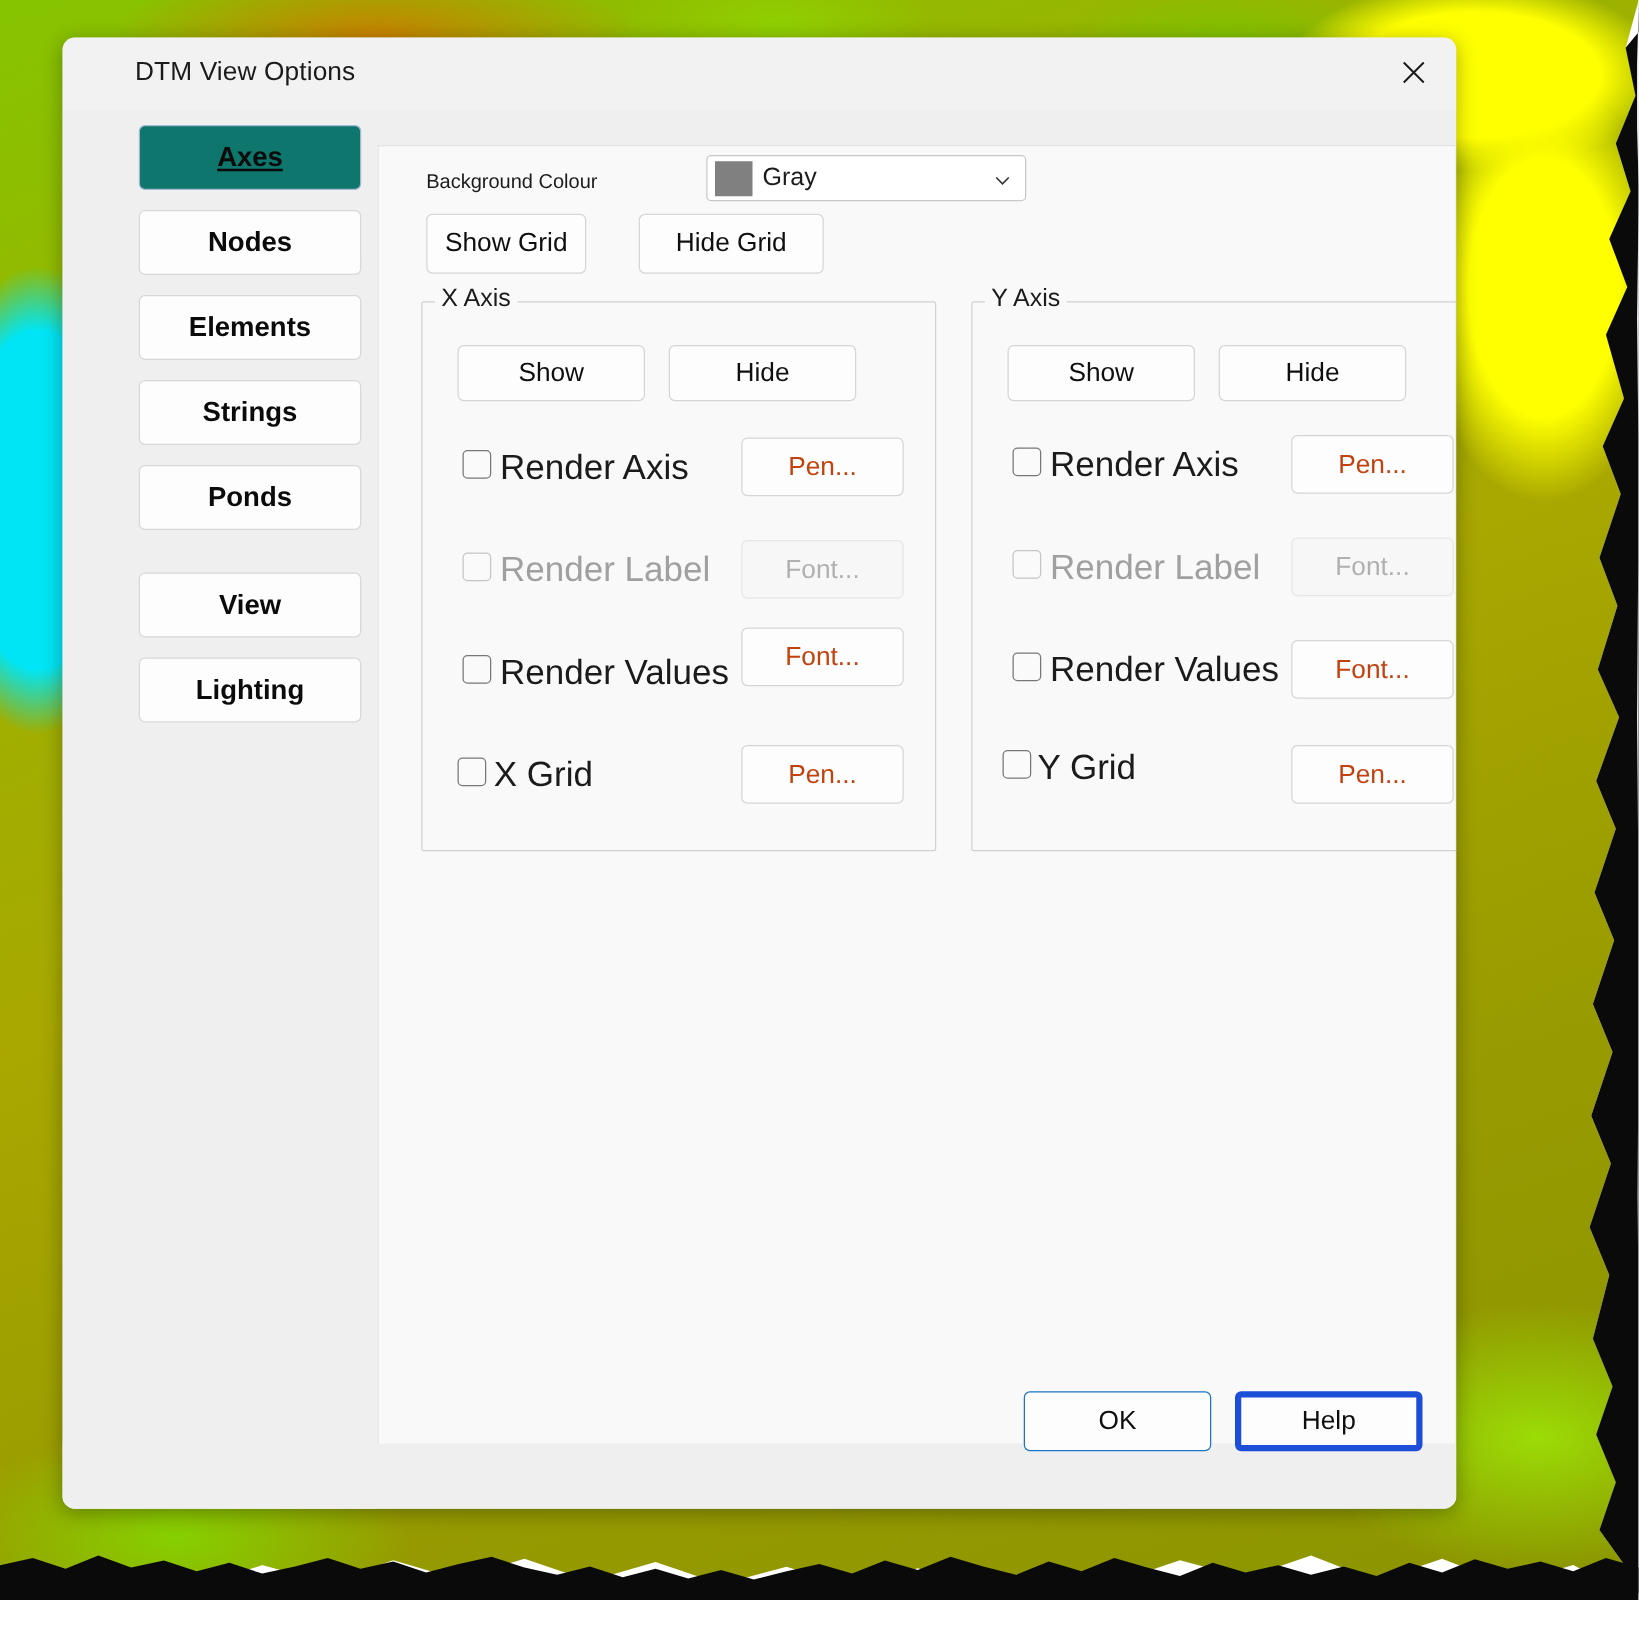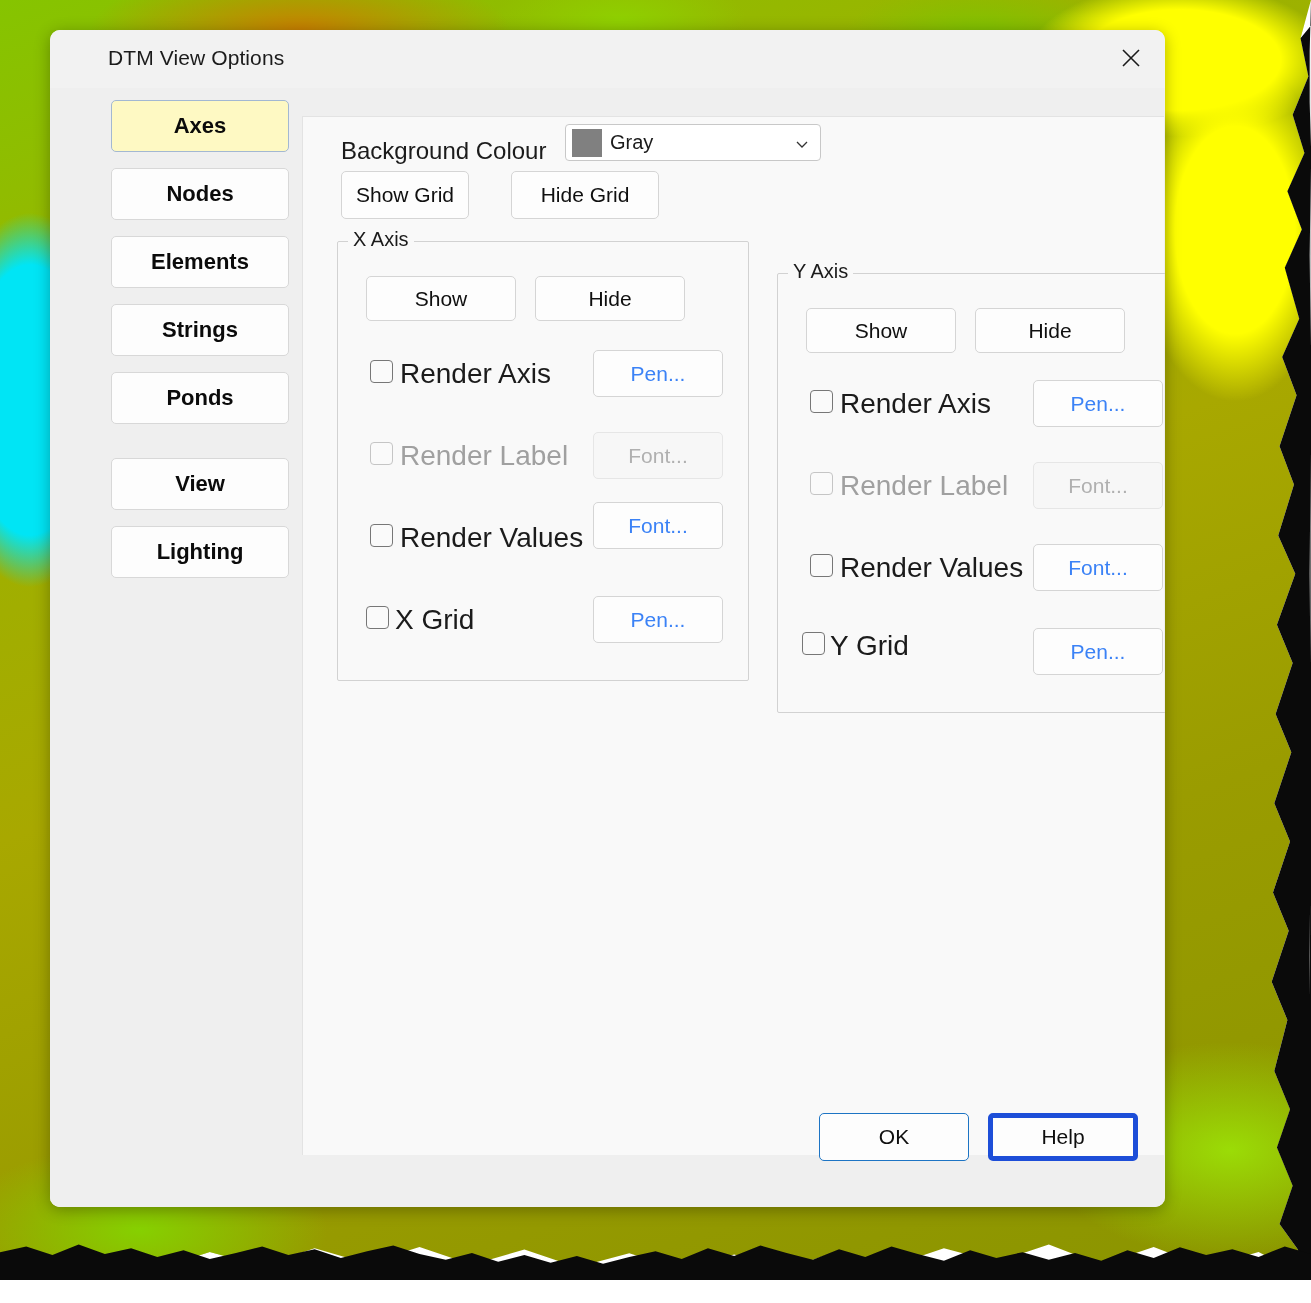--- a/index.html
+++ b/index.html
@@ -127,38 +127,39 @@
     border-radius: 5px;
     font-family: "Liberation Sans", sans-serif;
     font-size: 22px;
     font-weight: bold;
     color: #0b0b0b;
     display: flex; align-items: center; justify-content: center;
     cursor: default;
     padding: 0;
   }
   .side-btn.active {
-    background: #fef9c3;
+    background: #0f766e;
     border-color: #a3b8d2;
+    text-decoration: underline;
   }
 
   
   #content {
     position: absolute;
     left: 252px; top: 86px;
     width: 862px; height: 1039px;
     background: #f9f9f9;
     border-left: 1px solid #e3e3e3;
     border-top: 1px solid #e3e3e3;
   }
 
   #bgcolour-label {
     position: absolute;
     left: 38px; top: 20px;
-    font-size: 24px;
+    font-size: 16px;
     color: #1b1b1b;
   }
   #bgcolour-combo {
     position: absolute;
     left: 262px; top: 7px;
     width: 256px; height: 37px;
     background: #ffffff;
     border: 1px solid #c8c8c8;
     border-radius: 4px;
     cursor: default;
@@ -201,21 +202,21 @@
   
   .groupbox {
     position: absolute;
     top: 124px;
     width: 412px; height: 440px;
     border: 1px solid #d2d2d2;
     border-radius: 2px;
     background: transparent;
   }
   #xaxis-group { left: 34px; }
-  #yaxis-group { left: 474px; margin-top: 32px; }
+  #yaxis-group { left: 474px; }
   .group-title {
     position: absolute;
     left: 10px; top: -14px;
     padding: 0 5px;
     background: #f9f9f9;
     font-size: 20px;
     color: #1b1b1b;
   }
 
   .ax-btn {
@@ -256,21 +257,21 @@
   .cb-label.disabled { color: #a0a0a0; }
   .aux-btn {
     position: absolute;
     left: 255px;
     width: 130px; height: 47px;
     background: #fdfdfd;
     border: 1px solid #d5d5d5;
     border-radius: 5px;
     font-family: "Liberation Sans", sans-serif;
     font-size: 21px;
-    color: #3b82f6;
+    color: #c2410c;
     display: flex; align-items: center; justify-content: center;
     cursor: default;
     padding: 0;
   }
   .aux-btn.disabled {
     background: #f7f7f7;
     border-color: #e6e6e6;
     color: #b0b0b0;
   }
 

